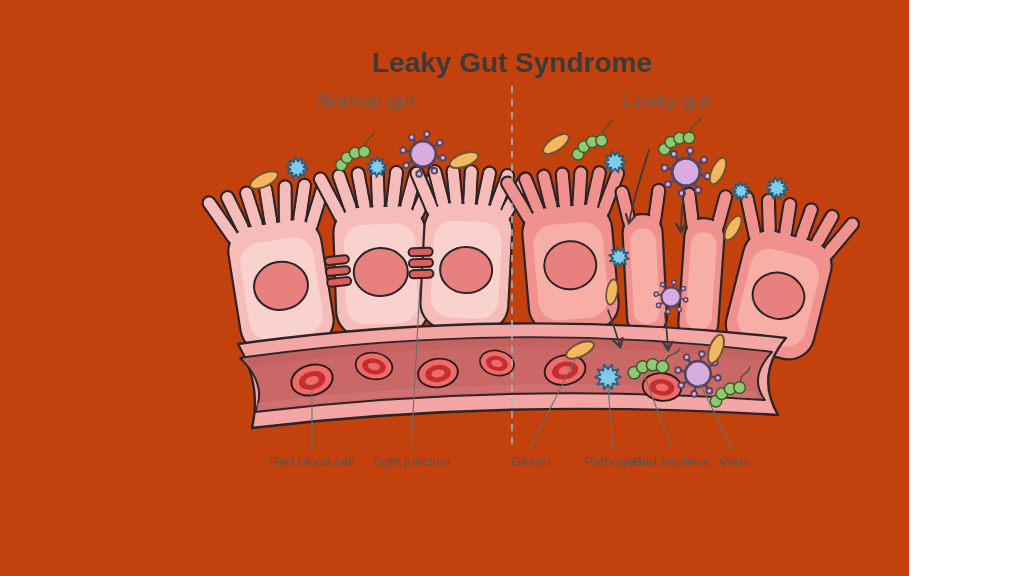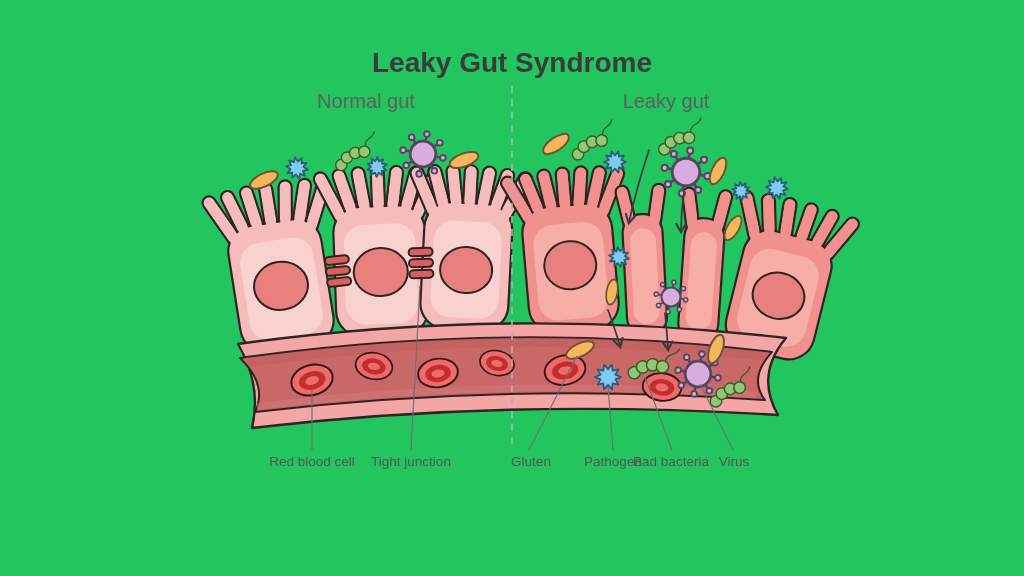--- a/index.html
+++ b/index.html
@@ -1,17 +1,17 @@
 <!DOCTYPE html>
 <html><head>
 <meta charset="utf-8">
 <style>
   html,body{margin:0;padding:0;background:#ffffff;}
   body{font-family:"Liberation Sans", sans-serif;}
-  .stage{position:relative;width:1024px;height:576px;background:#22c55e;overflow:hidden;text-decoration:underline;}
+  .stage{position:relative;width:909px;height:576px;background:#c2410c;overflow:hidden;text-decoration:underline;}
   svg{display:block;}
   text{font-family:"Liberation Sans", sans-serif;}
   .title-text{font-size:28px;font-weight:600;}
   .section-text{font-size:20px;font-weight:400;}
   .legend-text{font-size:13.5px;font-weight:400;}
 </style>
 </head>
 <body>
 
 <div class="stage">

